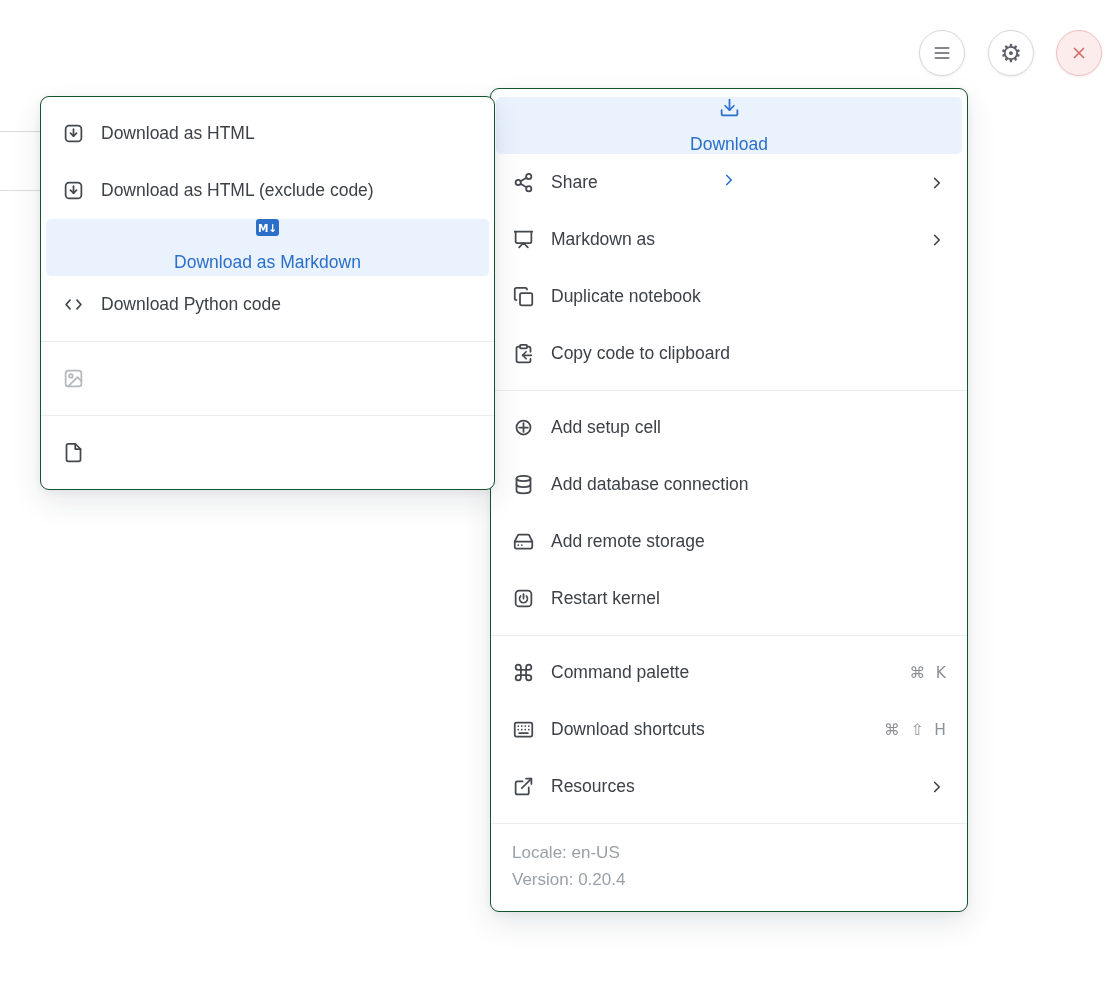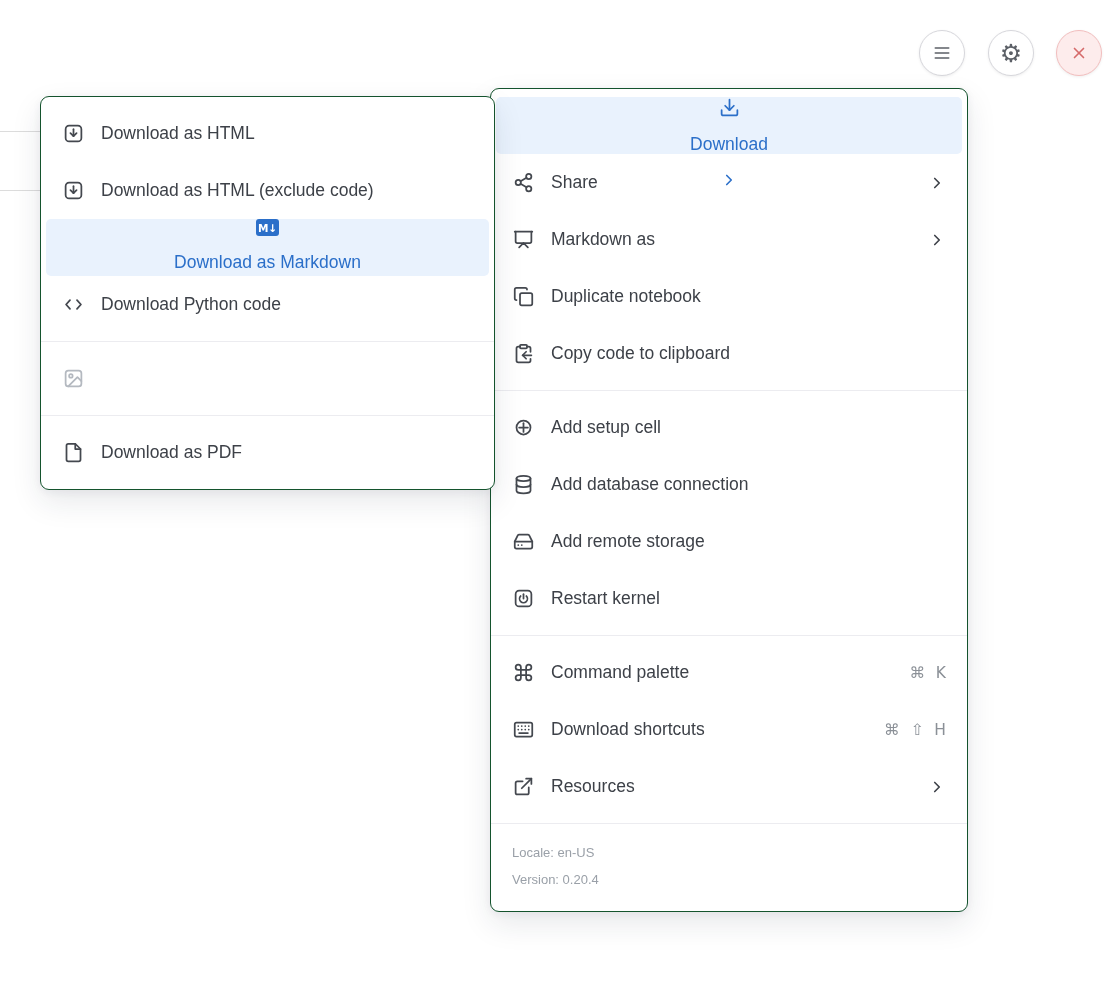--- a/index.html
+++ b/index.html
@@ -62,21 +62,21 @@
 
   .md-badge {
     width:24px; height:17px; border-radius:3px; background:#2b6fc9;
     color:#ffffff; font-size:10.5px; font-weight:bold;
     display:flex; align-items:center; justify-content:center; letter-spacing:0;
     font-family:"DejaVu Sans",sans-serif;
   }
 
   .footer {
     border-top:1px solid #ececf0; padding:13px 21px 15px 21px;
-    color:#9aa0a8; font-size:13px;
+    color:#9aa0a8; font-size:17px;
   }
   .footer div { line-height:22px; margin:5px 0; }
 
   svg { display:block; }
 </style>
 </head>
 <body>
 
 <div class="bg-fragment"></div>
 
@@ -335,17 +335,16 @@
   </div>
 
   <div class="group">
     <div class="mi">
       <span class="ic">
         <svg width="21" height="21" viewBox="0 0 24 24" fill="none" stroke="currentColor" stroke-width="2" stroke-linecap="round" stroke-linejoin="round">
           <path d="M14 2H6a2 2 0 0 0-2 2v16a2 2 0 0 0 2 2h12a2 2 0 0 0 2-2V8z"></path>
             <polyline points="14 2 14 8 20 8"></polyline>
         </svg>
       </span>
-      <span class="lbl">Download as PDF</span>
     </div>
   </div>
 
 </div>
 
 </body></html>

